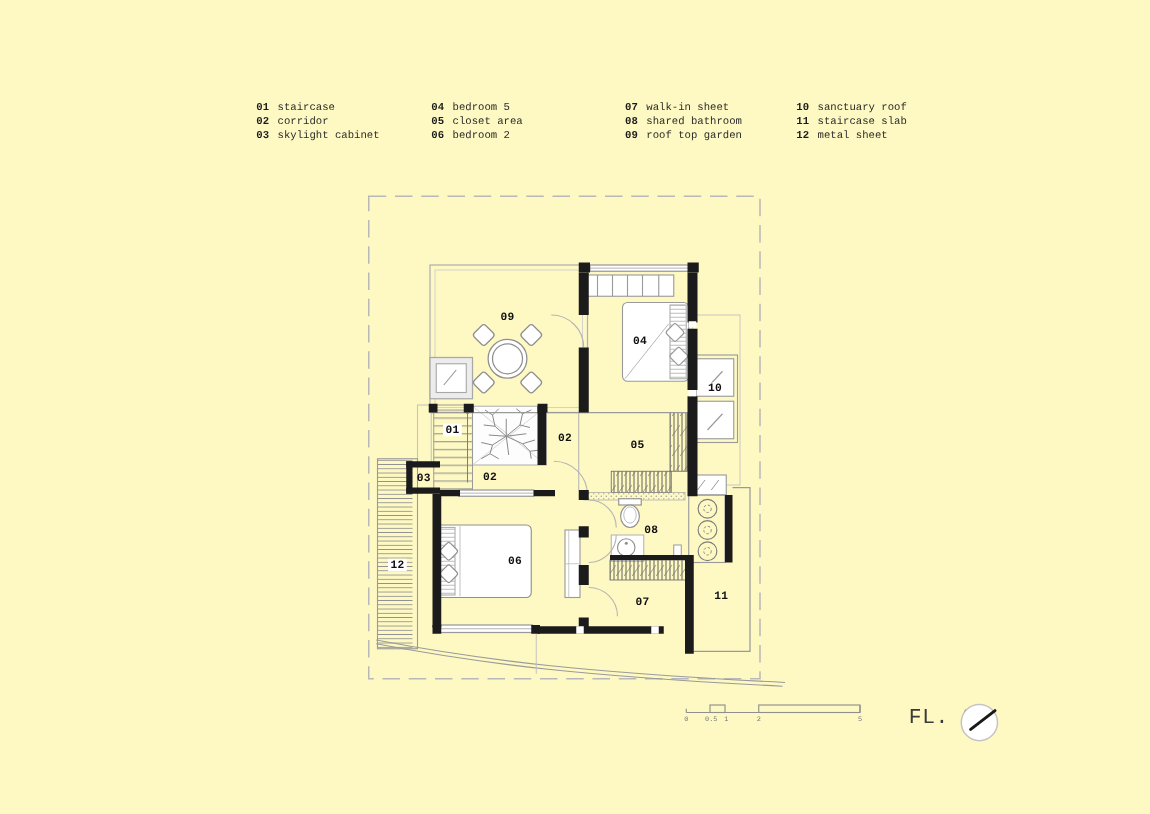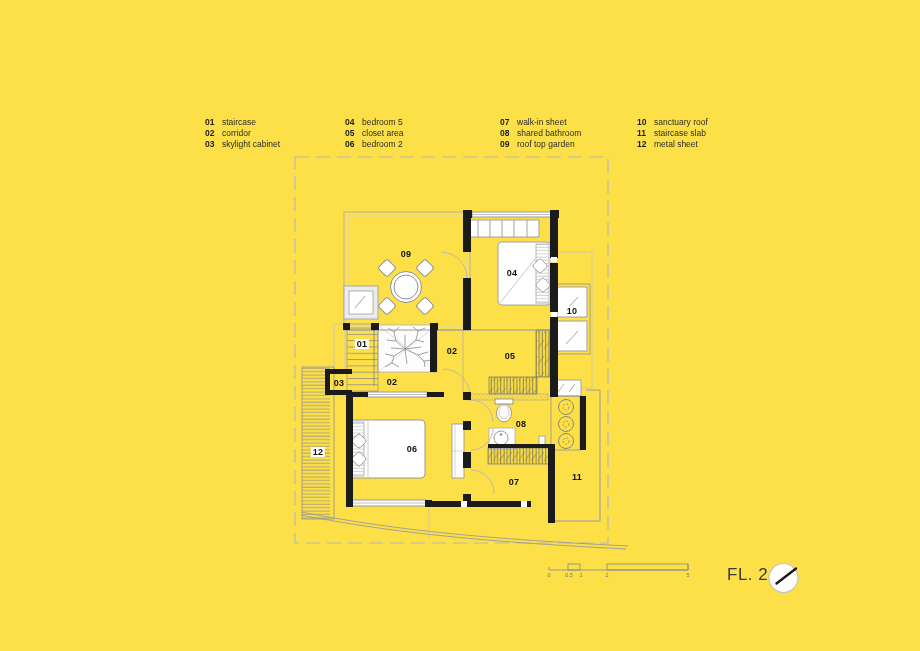--- a/index.html
+++ b/index.html
@@ -1,24 +1,24 @@
 <!DOCTYPE html>
 <html><head>
 <meta charset="utf-8">
 <style>
   html,body{margin:0;padding:0;background:#ffffff;}
   .canvas{
-    position:relative;width:920px;height:651px;background:#fde047;overflow:hidden;
-    font-family:Liberation Sans, sans-serif;color:#1a1a1a;
+    position:relative;width:920px;height:651px;background:#fef9c3;overflow:hidden;
+    font-family:Liberation Mono, monospace;color:#1a1a1a;
   }
   
   .legend-col{position:absolute;top:81px;}
   .legend-row{display:flex;align-items:baseline;height:10.8px;line-height:10.8px;}
   .lnum{font-weight:bold;font-size:8.5px;width:17px;color:#1c1c1c;}
-  .llab{font-size:8.5px;color:#2b2b2b;white-space:nowrap;margin-top:36px;}
+  .llab{font-size:8.5px;color:#2b2b2b;white-space:nowrap;}
   
   .plan-svg{position:absolute;left:0;top:0;}
   
   .rlabel{
     position:absolute;transform:translate(-50%,-50%);
     font-size:9px;font-weight:bold;color:#111;letter-spacing:.2px;white-space:nowrap;
   }
   .rlabel.bg{background:#fff;padding:0 2px;}
   
   .stick{

